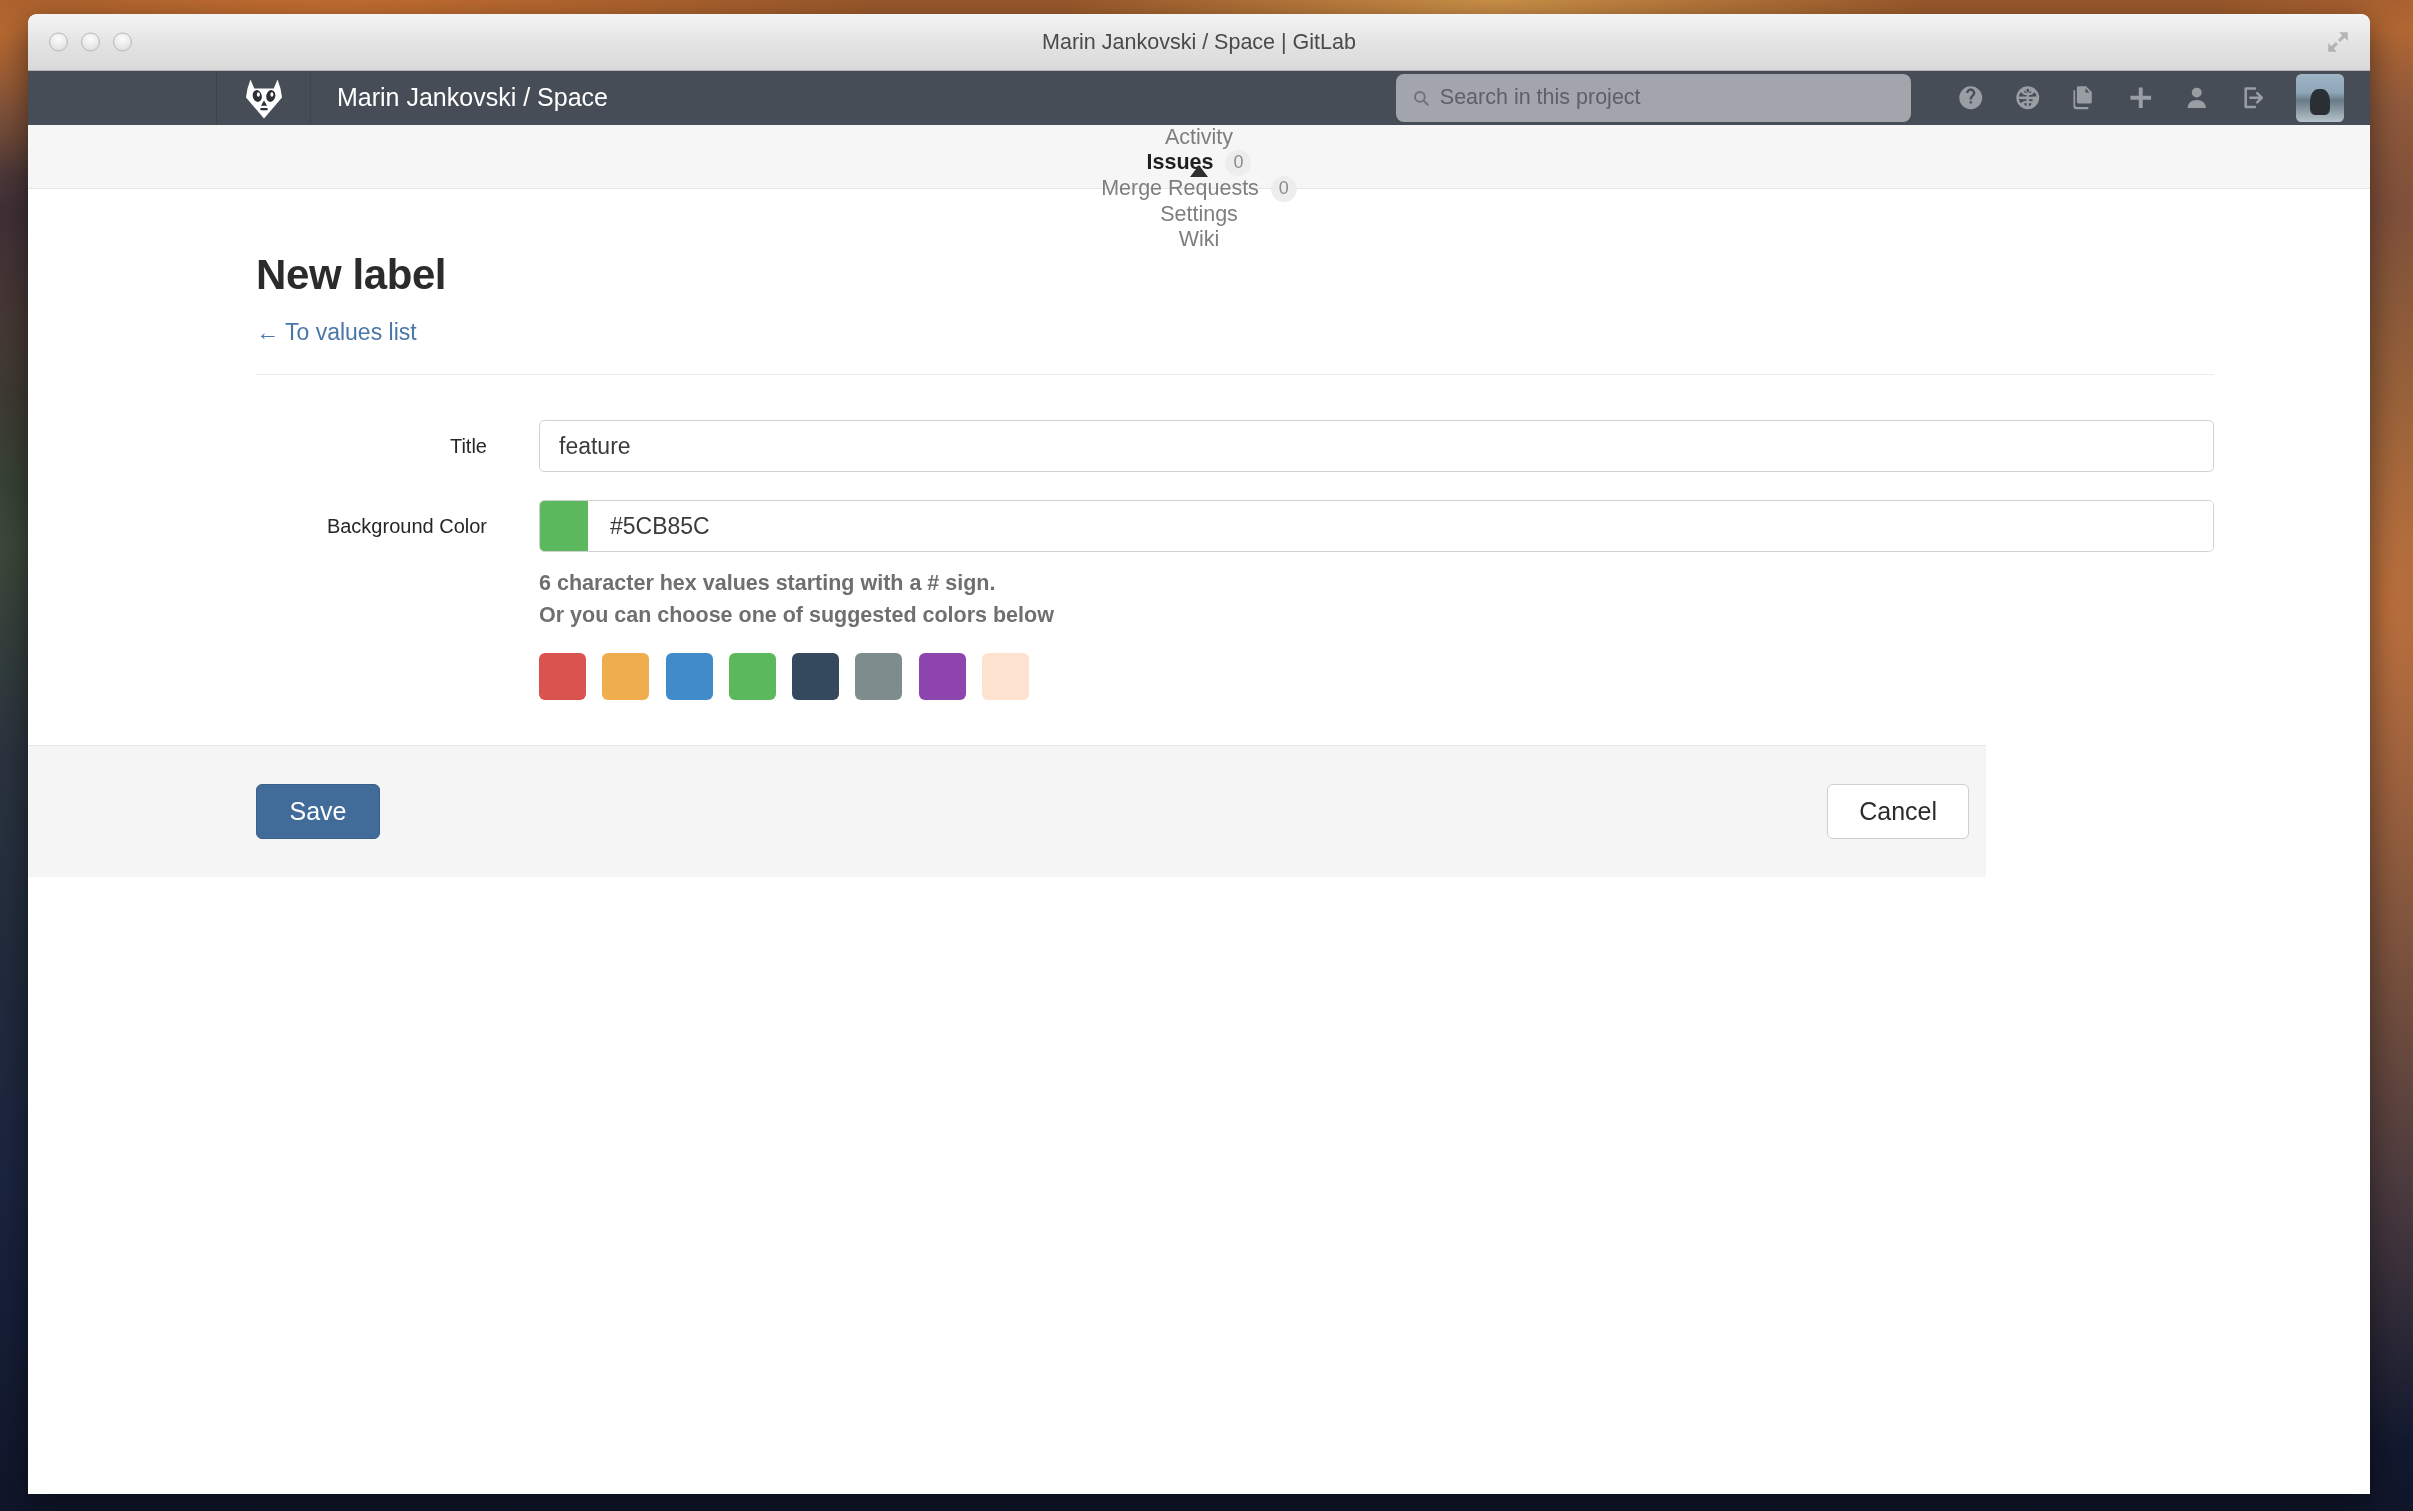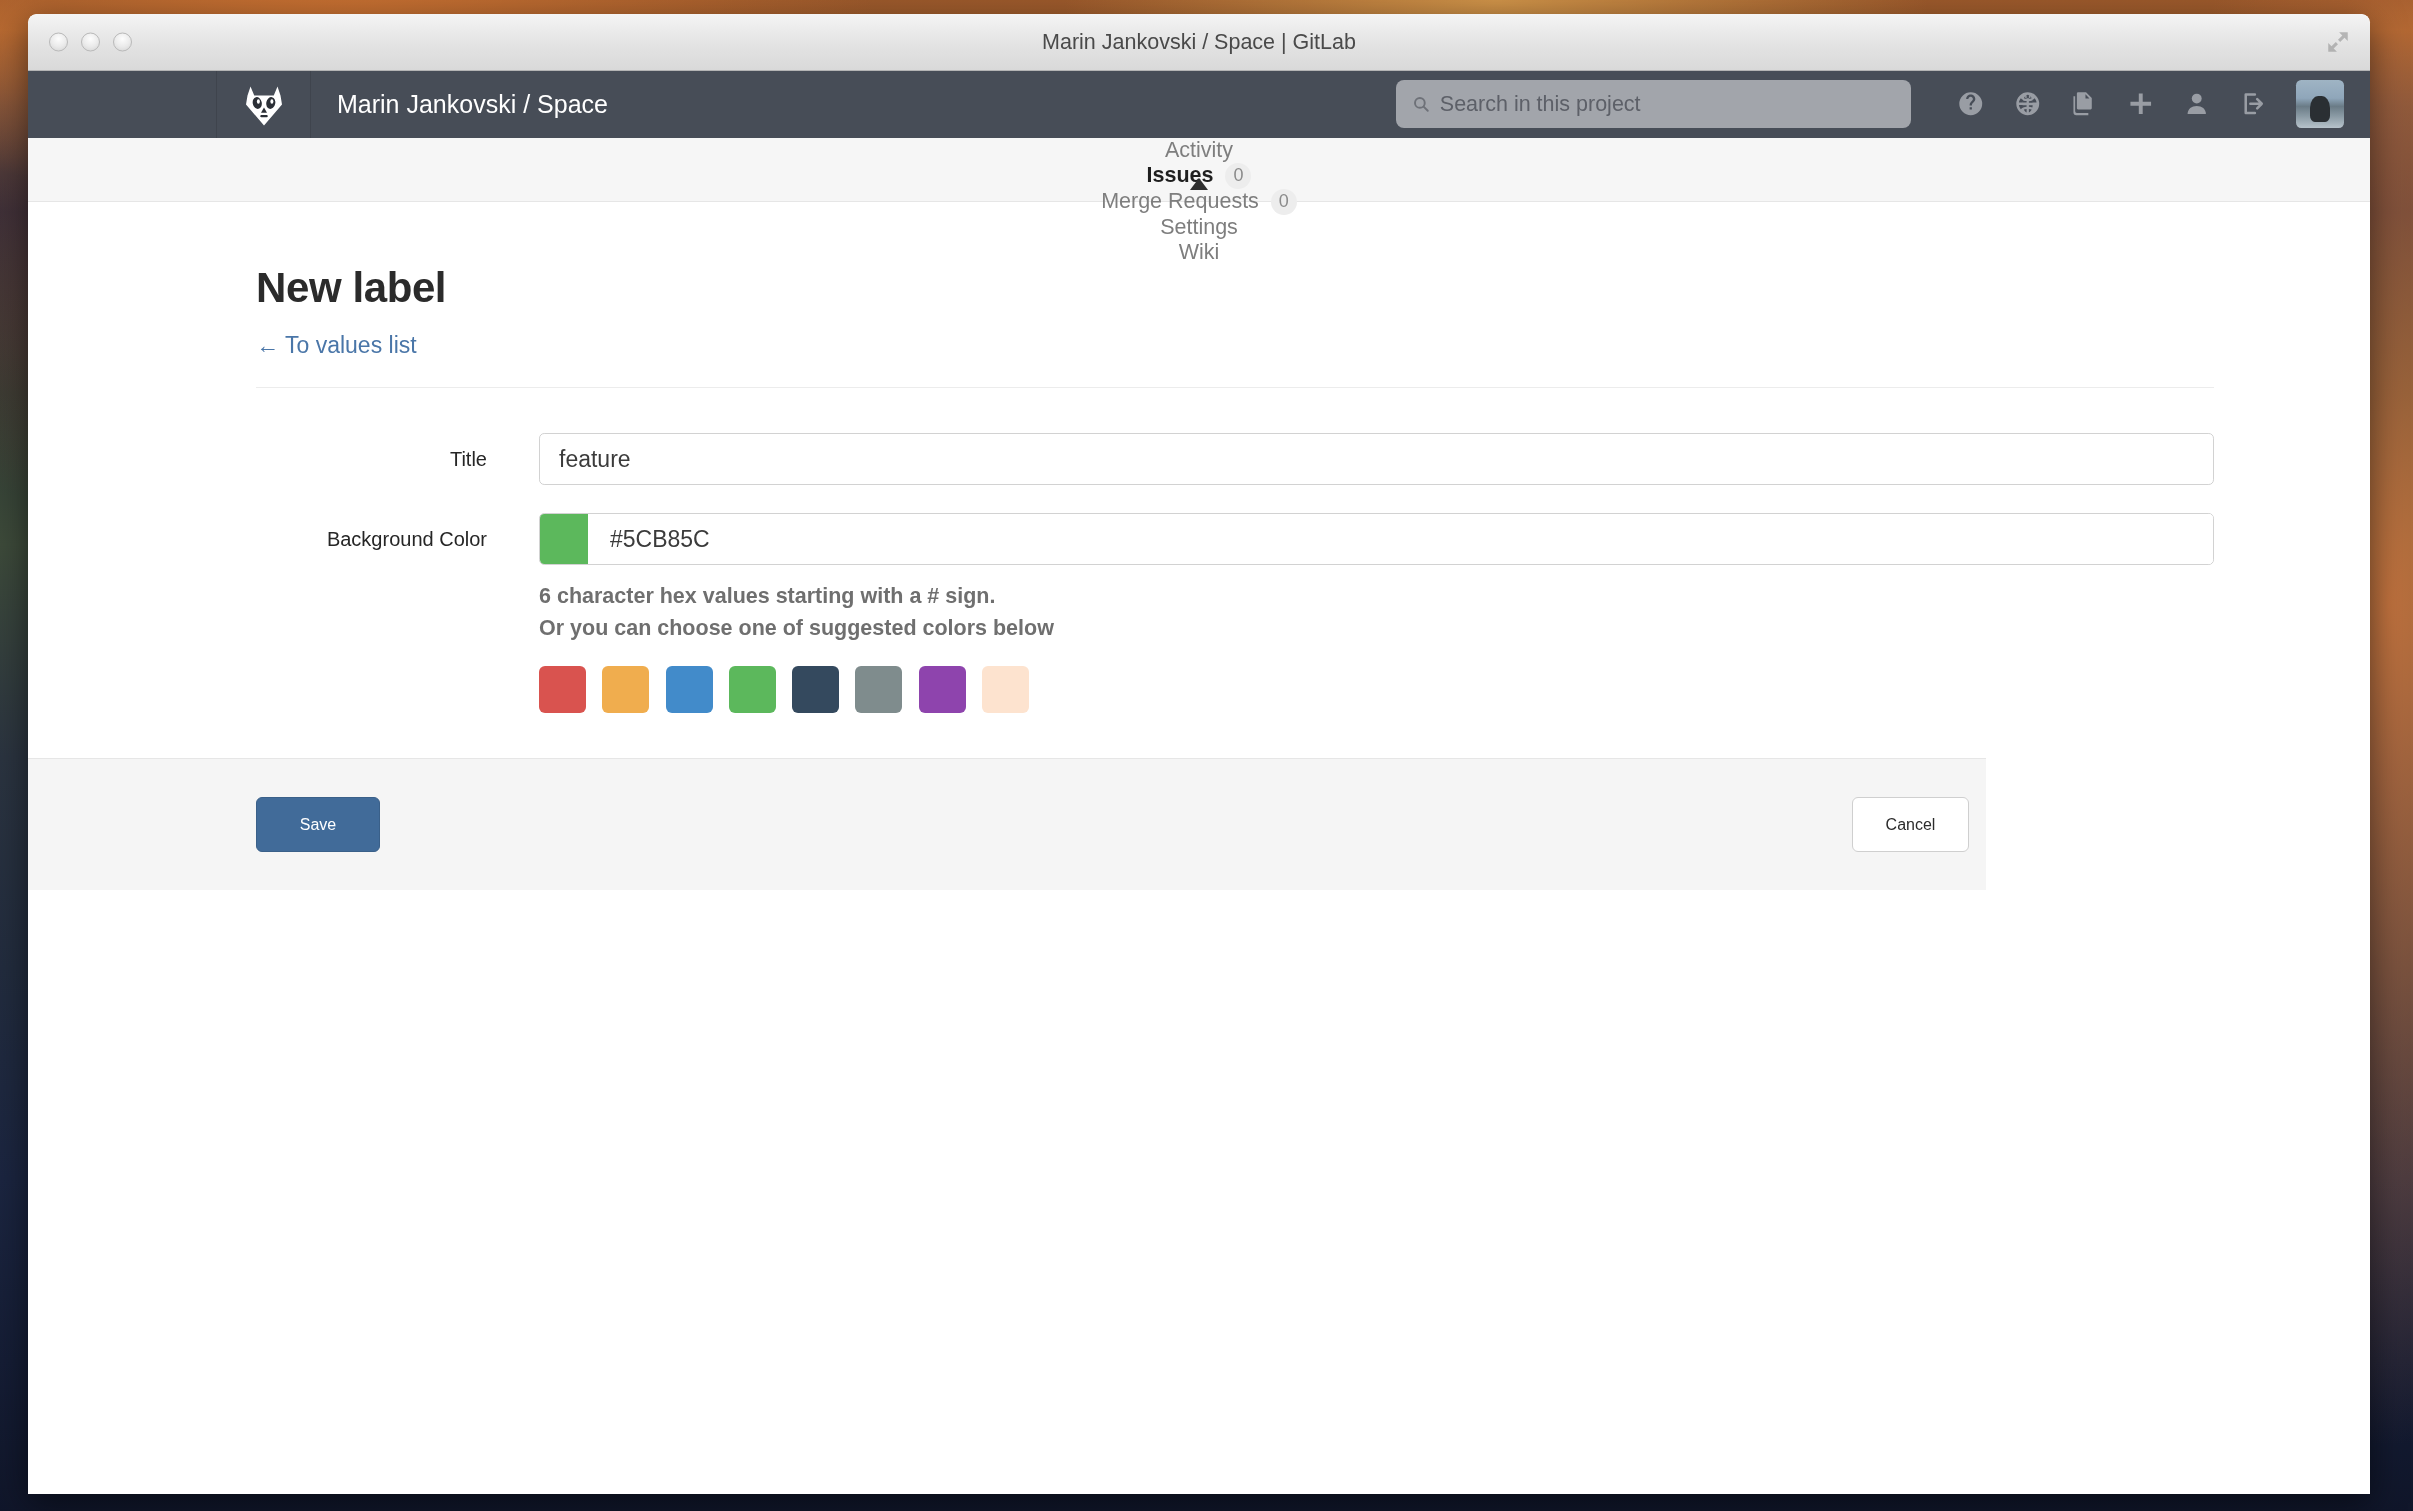--- a/index.html
+++ b/index.html
@@ -89,21 +89,21 @@
   .expand-icon {
     position: absolute;
     right: 19px; top: 50%;
     transform: translateY(-50%);
     width: 26px; height: 26px;
     opacity: .55;
   }
 
   
   .navbar {
-    height: 67px;
+    height: 54px;
     background: #474d57;
     display: flex;
     align-items: stretch;
   }
   .nav-gap { width: 189px; border-right: 0.9px solid #3f444d; }
   .nav-logo {
     width: 94px;
     display: flex; align-items: center; justify-content: center;
     border-right: 0.9px solid #3f444d;
   }
@@ -299,21 +299,21 @@
     margin-left: -228px;
     padding: 38px 0 38px 228px;
     width: 1958px;
     background: #f5f5f5;
     border-top: 0.9px solid #e6e6e6;
     display: flex;
     align-items: center;
   }
   .btn {
     font-family: "Liberation Sans", sans-serif;
-    font-size: 16px;
+    font-size: 25px;
     border-radius: 6px;
     cursor: pointer;
     padding: 0 31px;
     height: 55px;
     line-height: 53px;
   }
   .btn-save {
     background: #416b99;
     border: 0.9px solid #3a6089;
     color: #ffffff;

